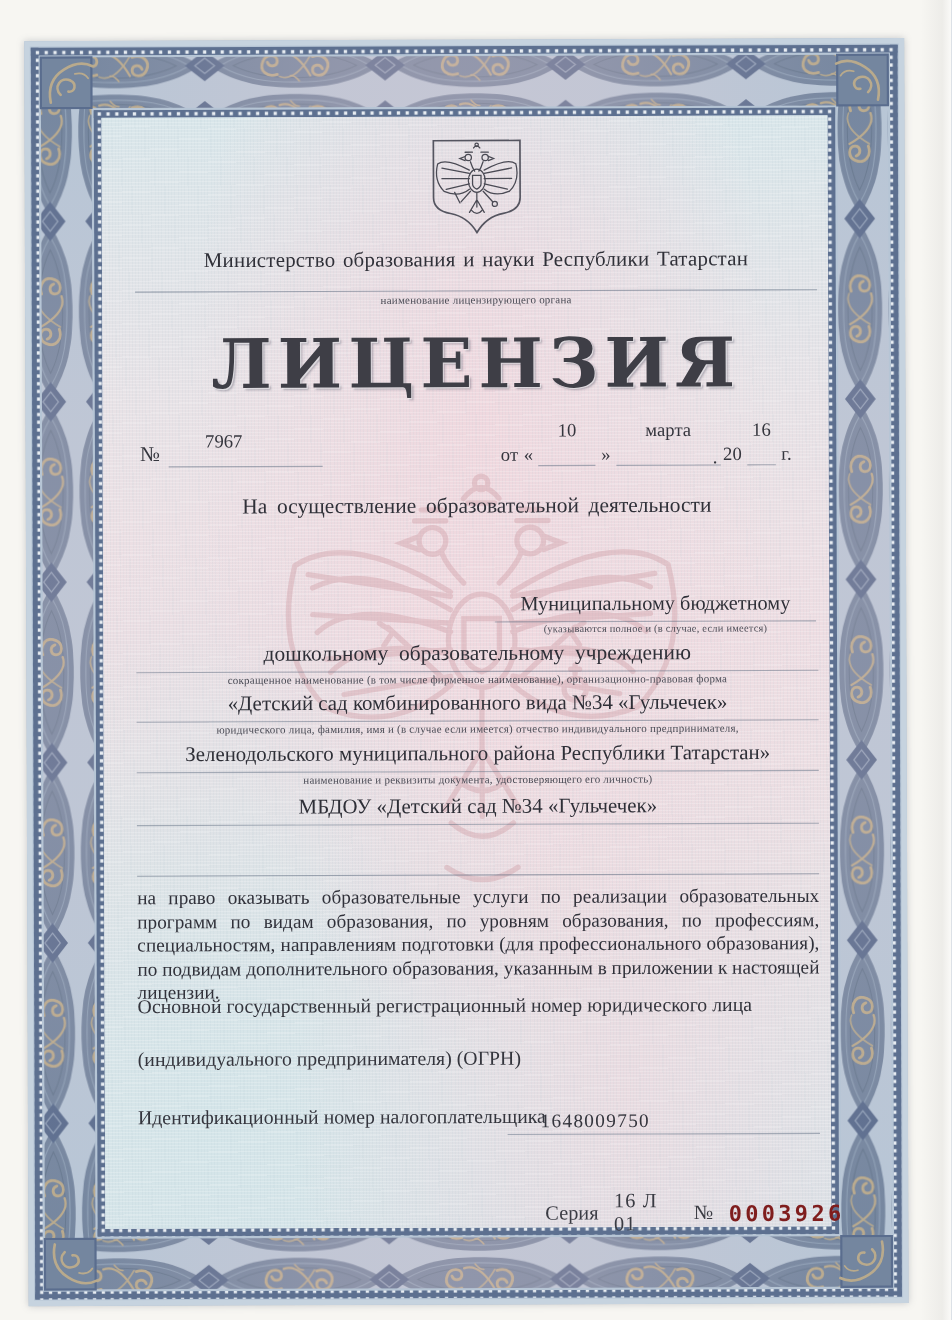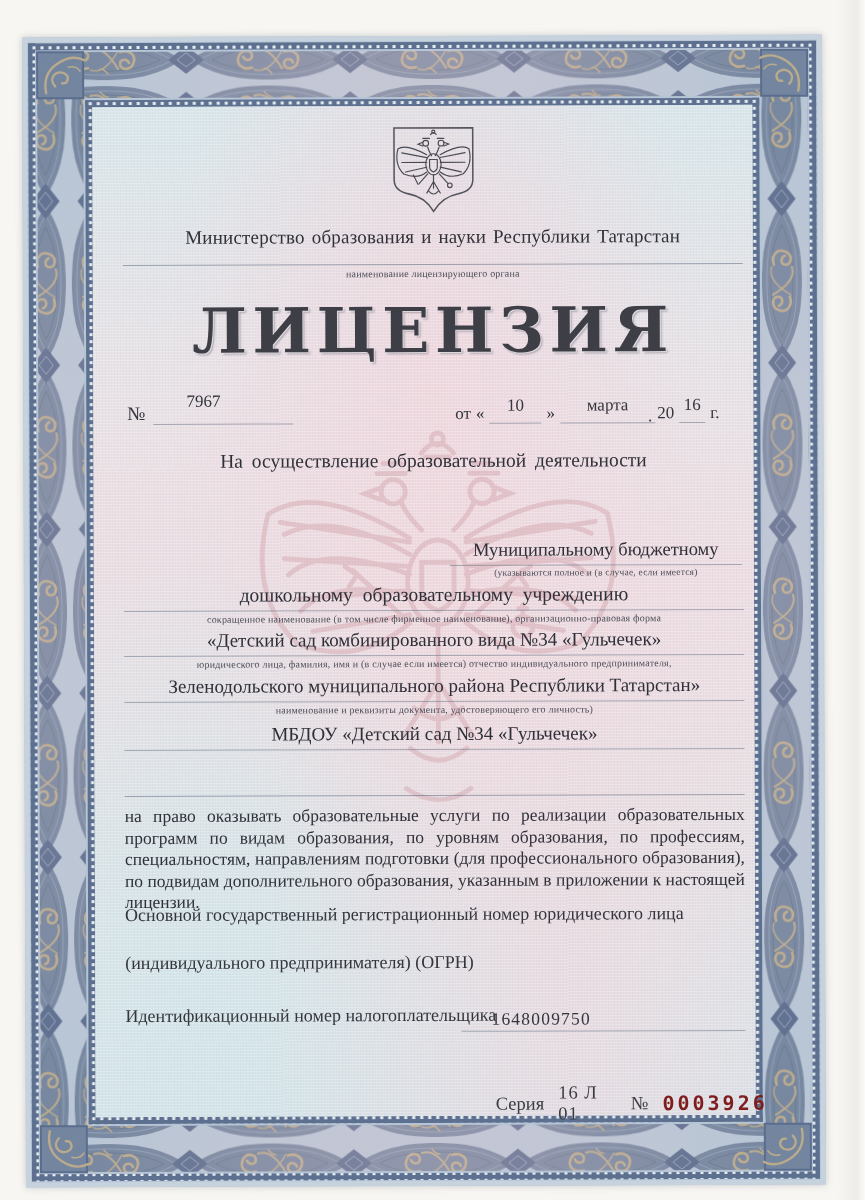--- a/index.html
+++ b/index.html
@@ -50,21 +50,21 @@
   .flexrow{display:flex;align-items:flex-end;}
   .numrow{left:26px;top:284px;height:34px;gap:8px;font-size:19px;}
   .daterow{left:354px;top:284px;height:34px;gap:5px;font-size:17px;}
   .fline{border-bottom:1px solid rgba(96,110,130,.5);display:flex;align-items:flex-end;justify-content:center;}
   .fline .v{display:inline-block;}
   .l-num{width:140px;height:30px;font-size:17px;}
   .l-num .v{margin-bottom:12px;margin-right:40px;}
   .l-day{width:52px;height:30px;font-size:17px;}
   .l-month{width:95px;height:30px;font-size:17px;}
   .l-year{width:26px;height:30px;font-size:17px;}
-  .l-day .v,.l-month .v,.l-year .v{margin-bottom:7px;}
+  .l-day .v,.l-month .v,.l-year .v{margin-bottom:21px;}
   .form-dot{margin-left:-12px;margin-bottom:-3px;}
   .subtitle{top:344px;font-size:19.5px;word-spacing:4px;color:#2f3038;}
   .granted-label{left:26px;top:437px;font-size:18.5px;white-space:nowrap;}
   .gline{left:22px;width:620px;font-size:19px;color:#2e2f37;}
   .gline .v{margin-bottom:4px;white-space:nowrap;}
   .g1{left:348px;width:292px;top:427px;height:32px;font-size:18.5px;}
   .c1{left:348px;width:292px;top:462px;text-align:center;font-size:9.5px;}
   .g2{top:470px;height:34px;font-size:19.5px;}
   .g2 .v{word-spacing:5px;}
   .c2{top:507px;}

